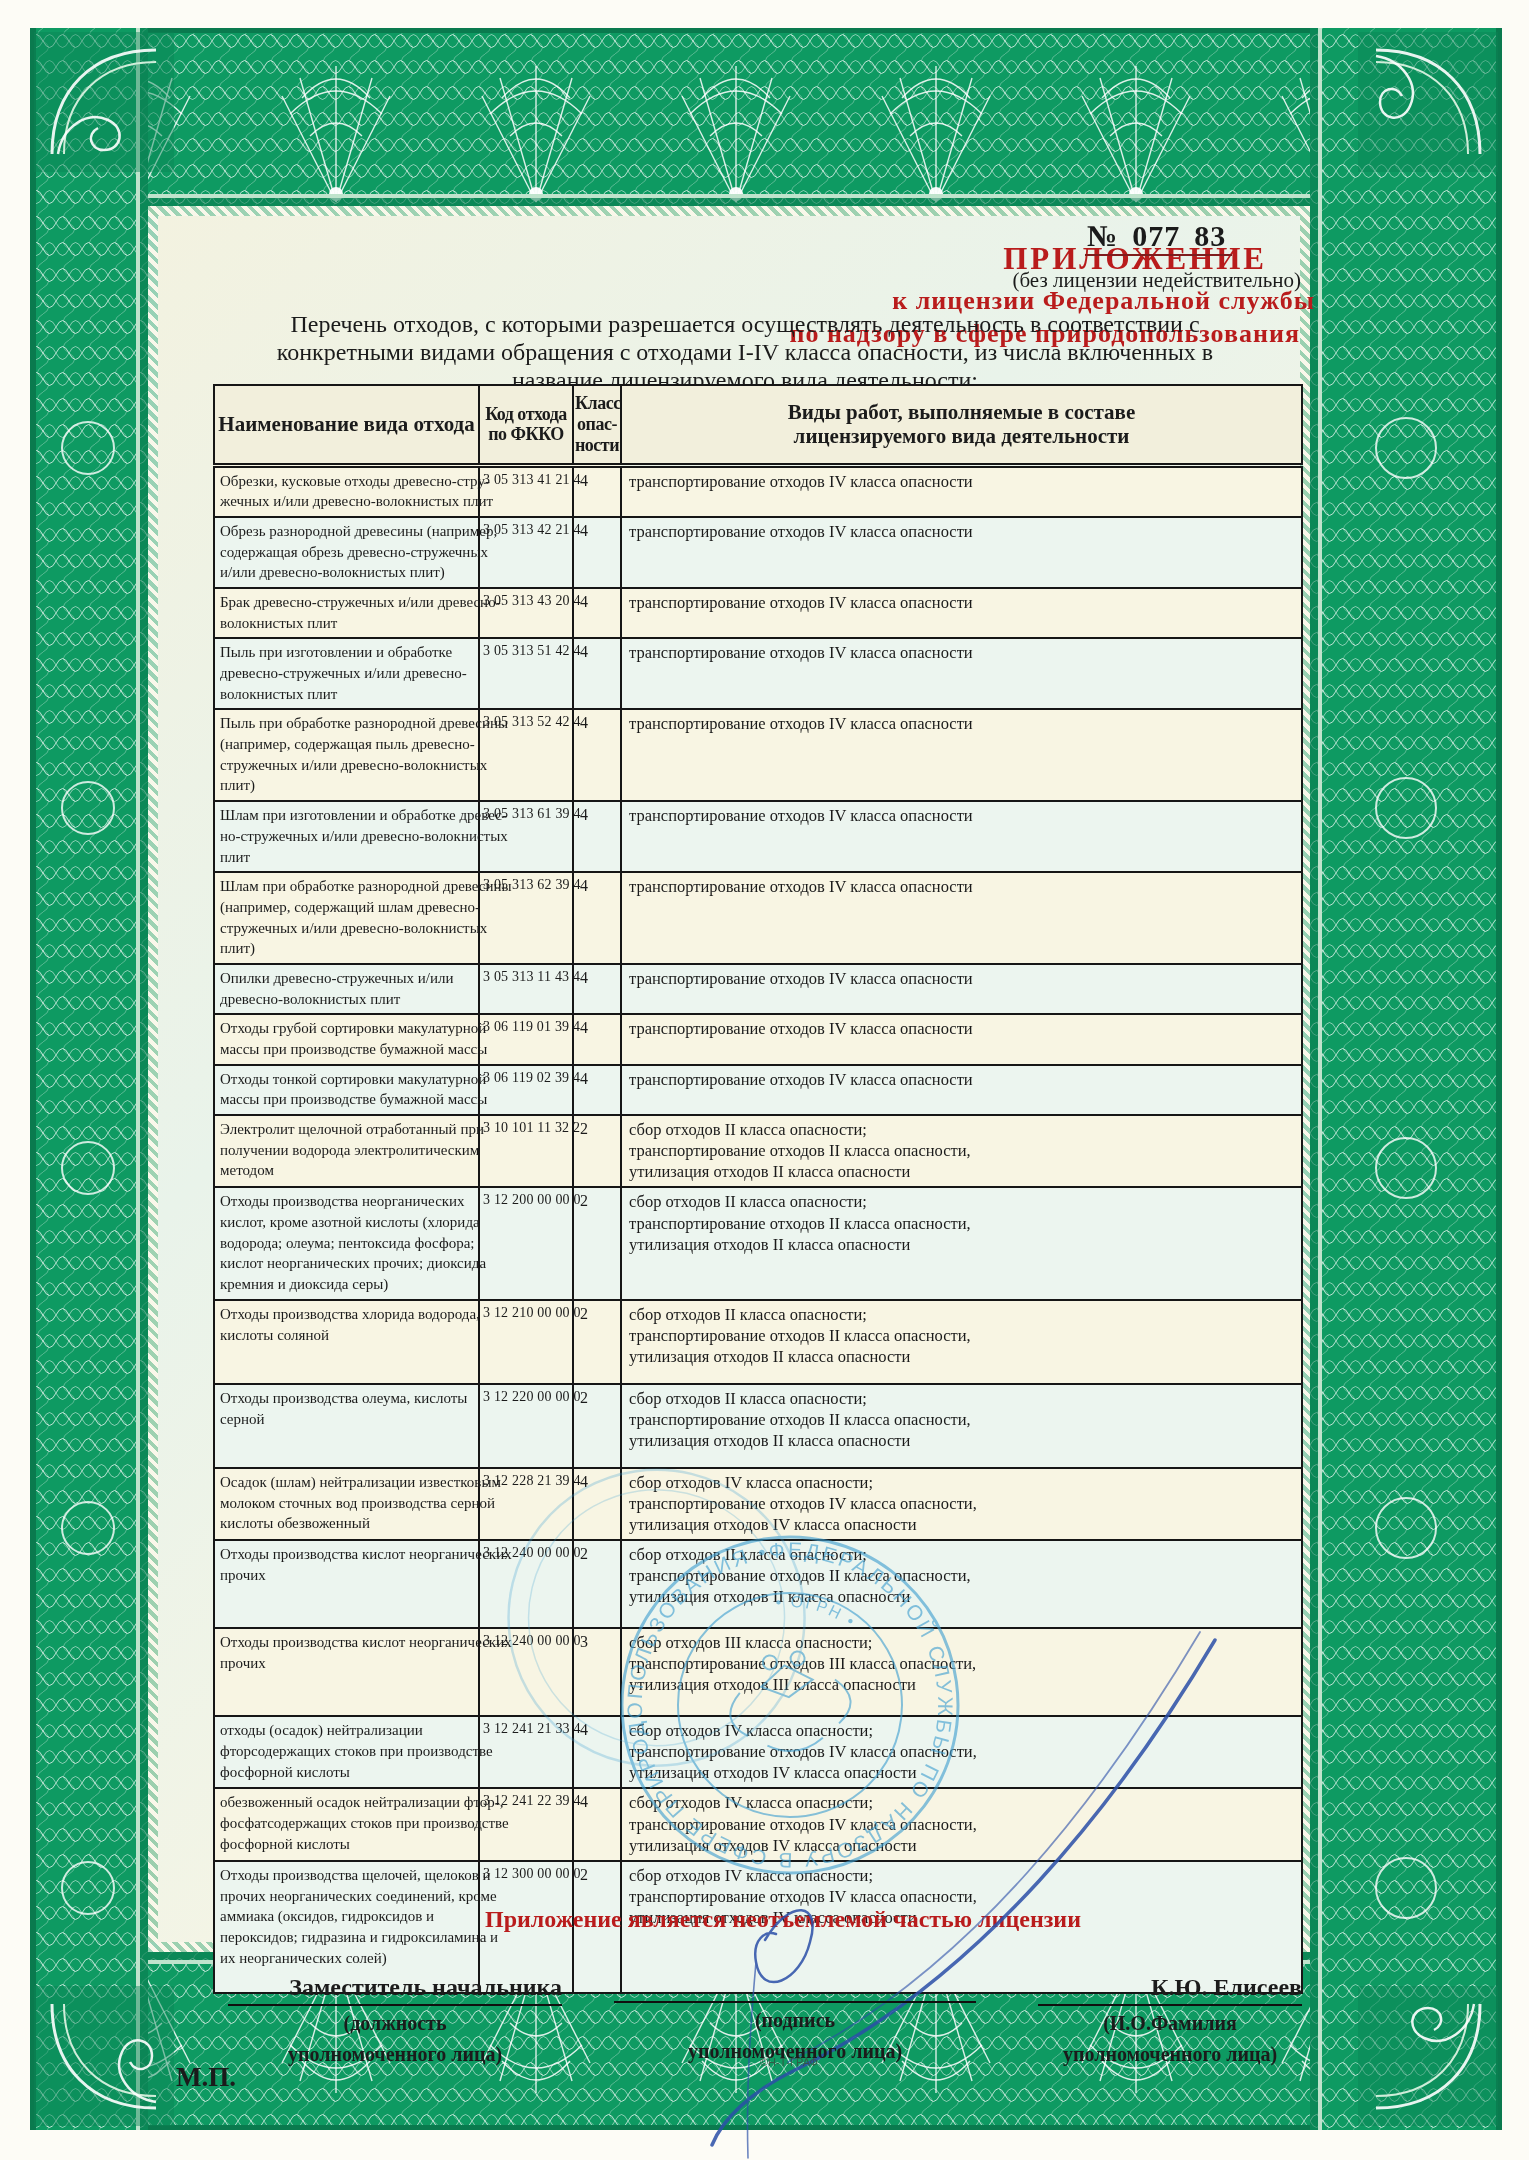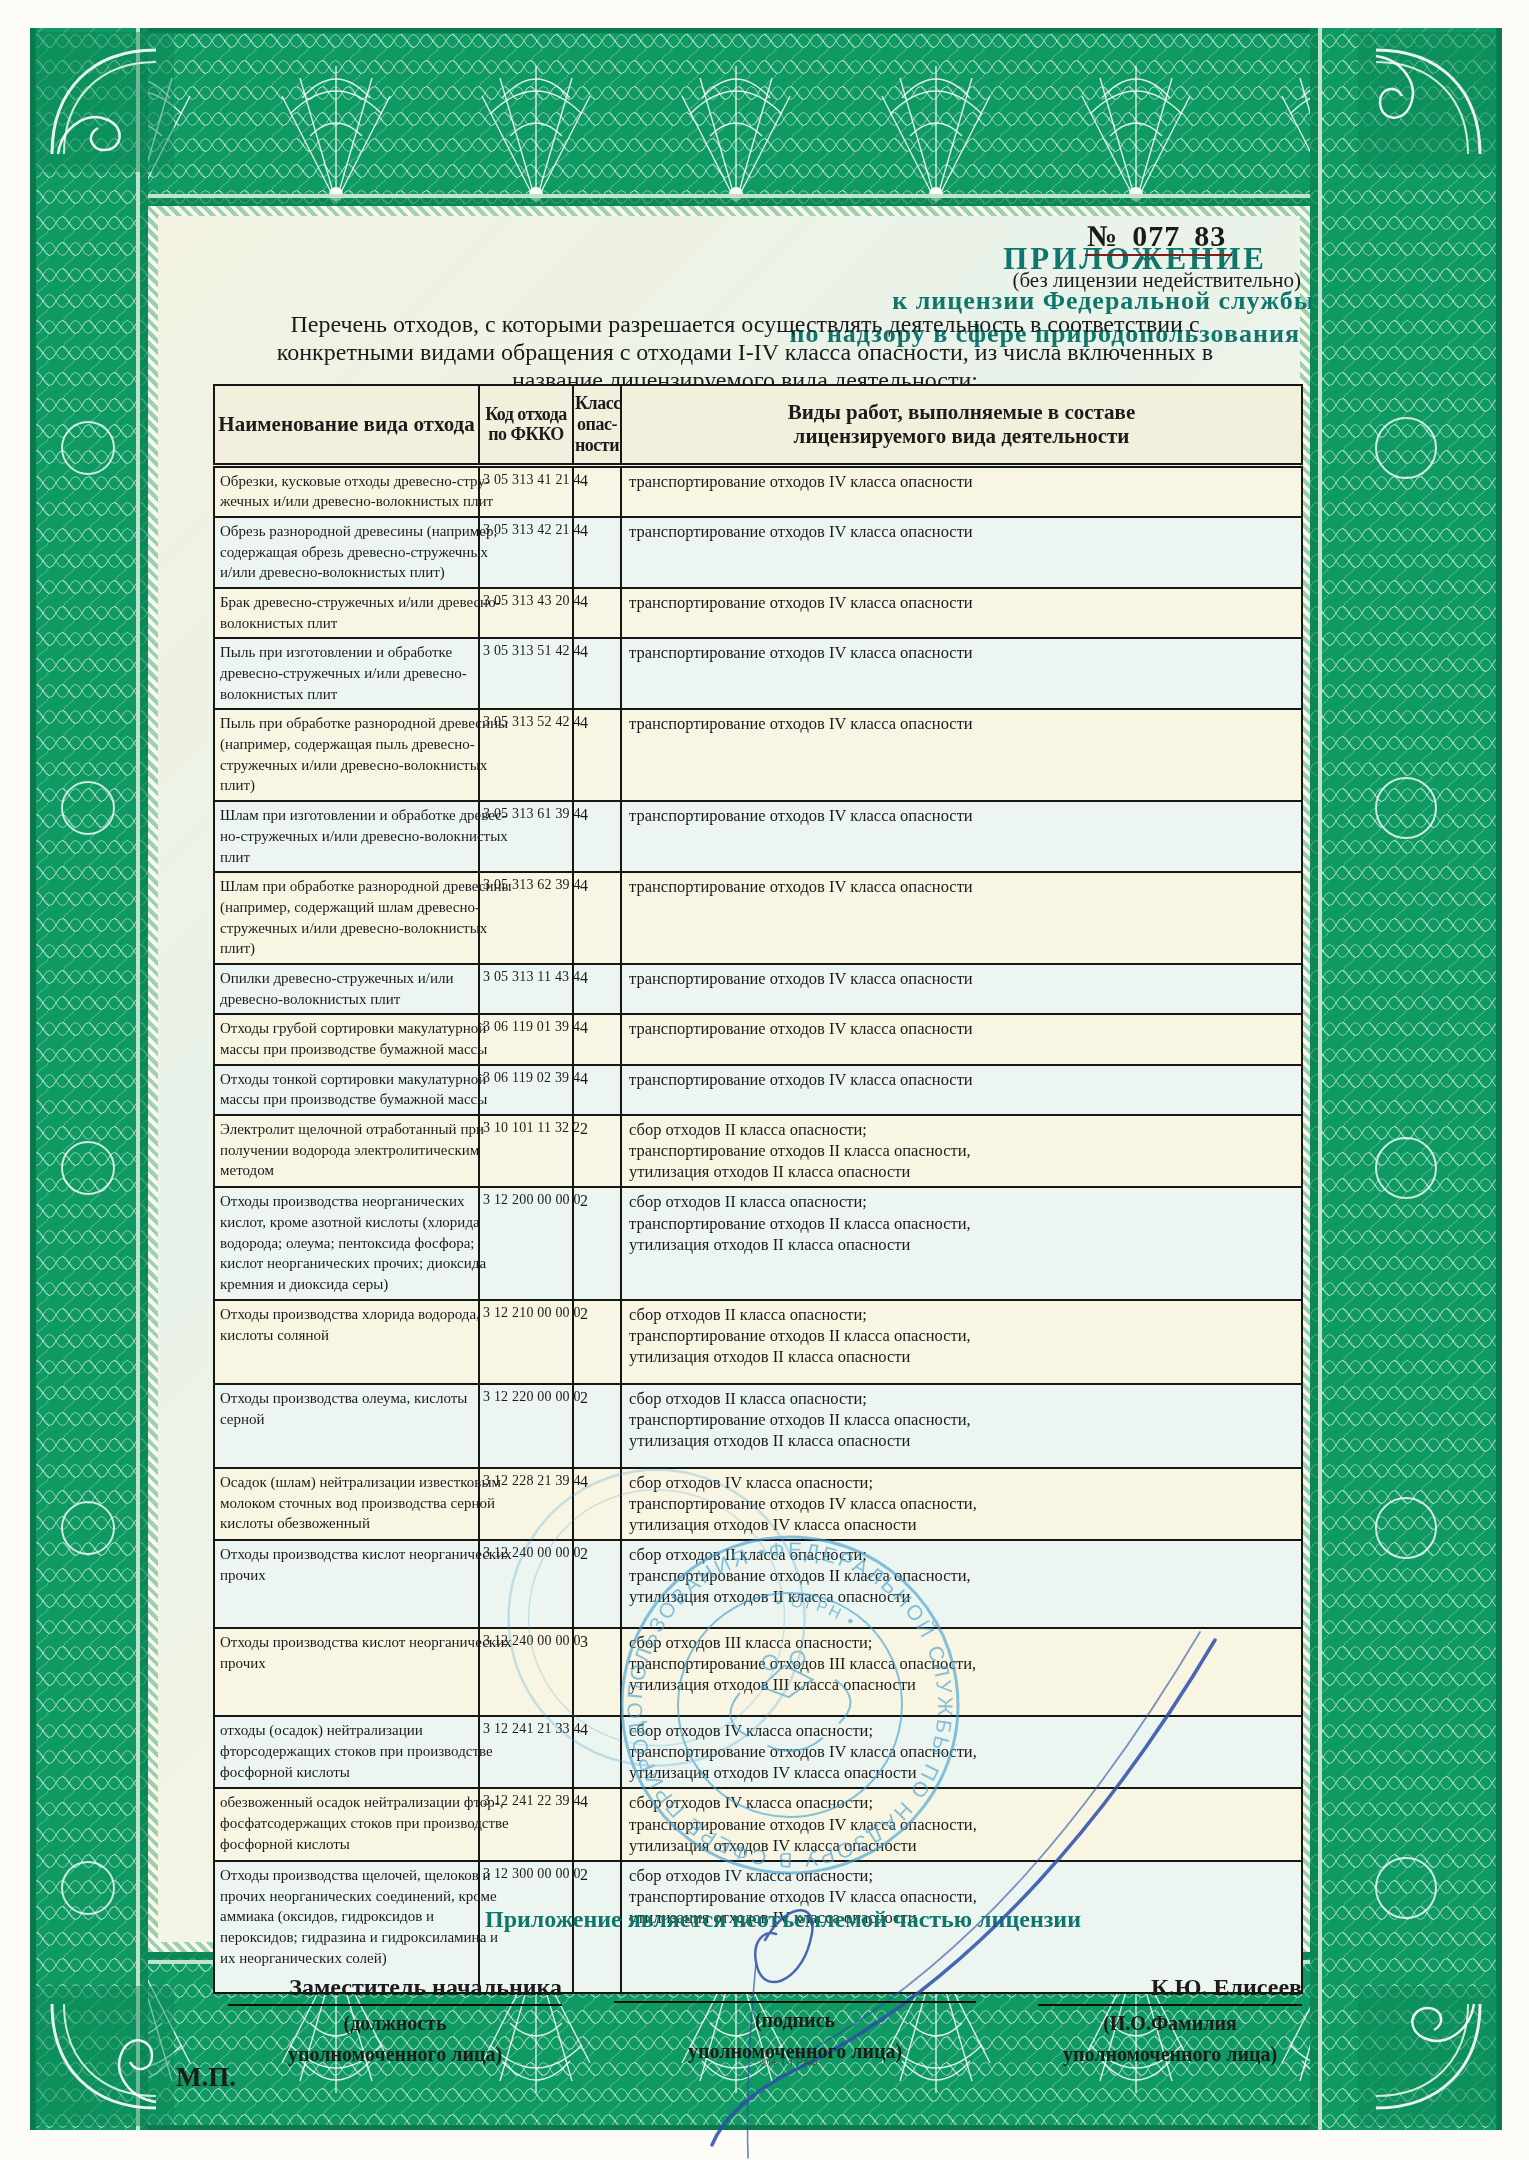--- a/index.html
+++ b/index.html
@@ -27,21 +27,21 @@
   .inner{
     position:absolute;left:148px;top:206px;width:1162px;height:1746px;z-index:2;
     background:linear-gradient(135deg,#f3f2e0 0%,#e9f3ea 35%,#f8f5e3 75%,#f3efdc 100%);
     border:10px solid transparent;
     border-image:repeating-linear-gradient(45deg,rgba(14,154,98,.38) 0 4px,rgba(250,248,235,.9) 4px 8px) 10;
     box-sizing:border-box;
   }
 
   
   .abs{position:absolute;}
-  .green{color:#0f766e;}
+  .green{color:#b91c1c;}
   .hdr-number{
     left:1085px;top:219px;z-index:6;font-size:30px;font-weight:bold;
     border-bottom:2px solid #7f1d1d;padding:0 6px 1px 2px;letter-spacing:1px;
   }
   .hdr-number span{margin-right:14px;}
   .hdr-number span:last-child{margin-right:0;}
   .hdr-annex{right:262px;top:241px;z-index:4;font-size:31px;font-weight:bold;letter-spacing:3px;}
   .hdr-invalid{right:228px;top:268px;z-index:5;font-size:21px;}
   .hdr-green1{right:214px;top:286px;z-index:4;font-size:26px;font-weight:bold;letter-spacing:1px;}
   .hdr-green2{right:229px;top:319px;z-index:4;font-size:26px;font-weight:bold;letter-spacing:1px;}

